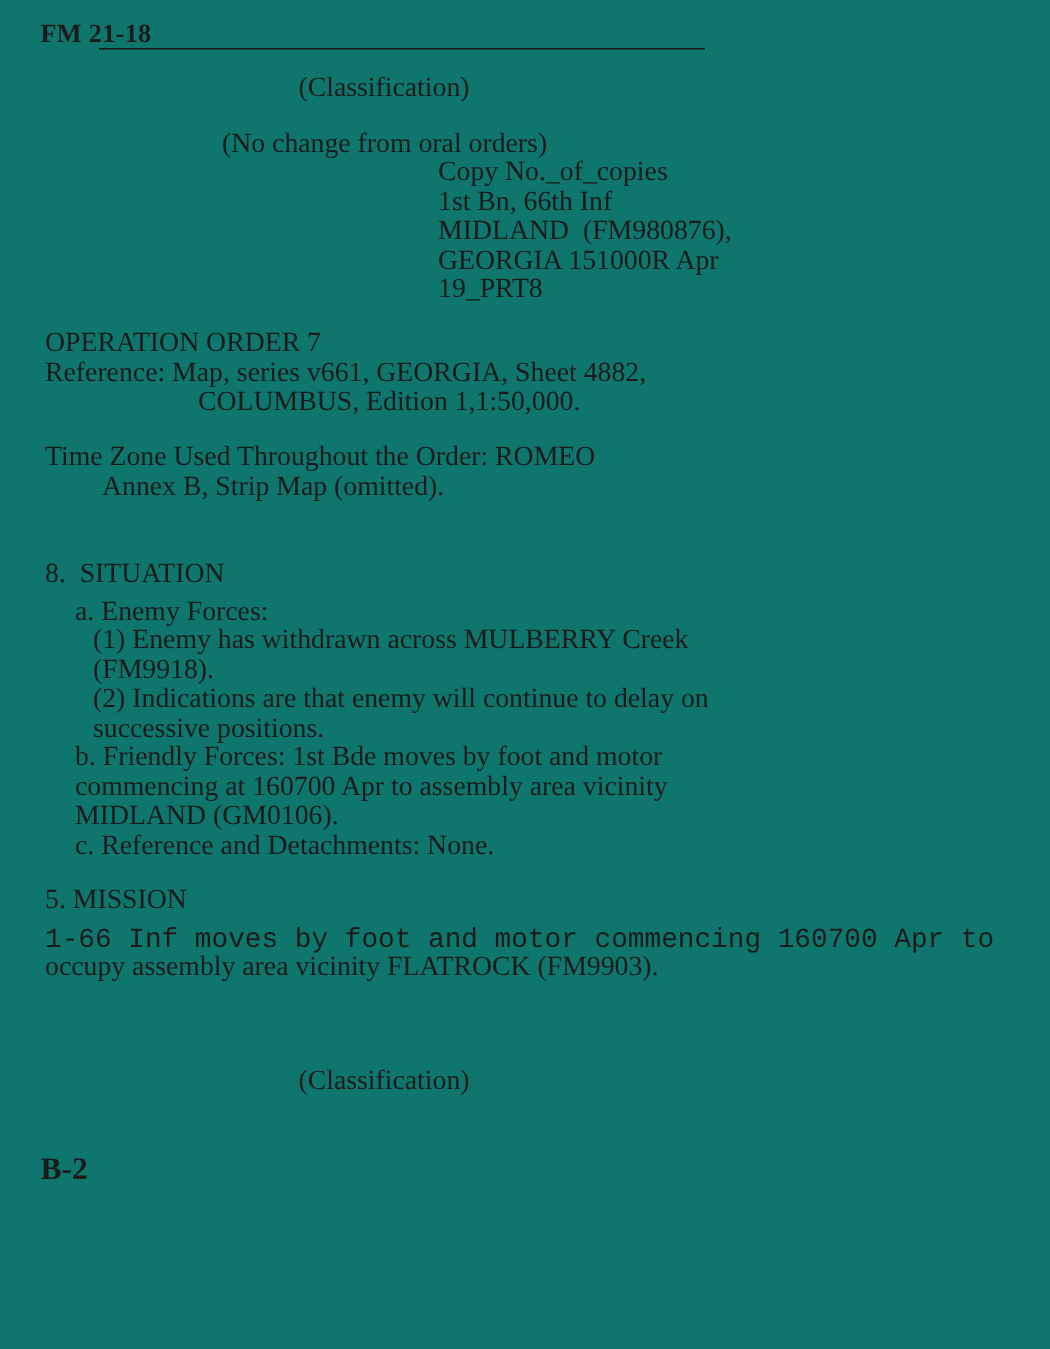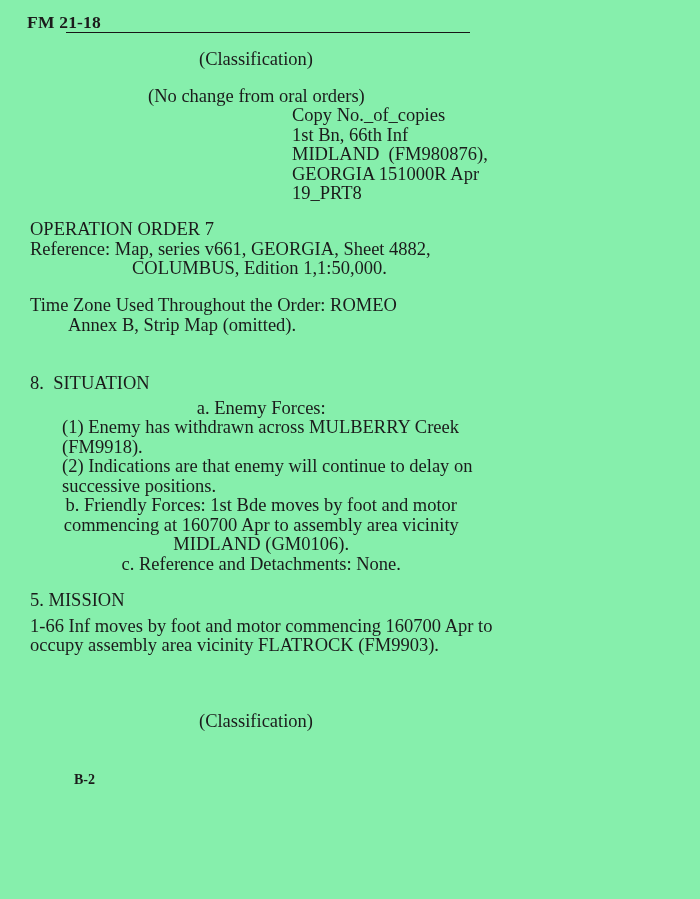--- a/index.html
+++ b/index.html
@@ -4,21 +4,21 @@
 <style>
   html, body {
     margin: 0;
     padding: 0;
     background: #e8e8e8;
   }
   .page {
     position: relative;
     width: 700px;
     height: 899px;
-    background: #86efac;
+    background: #0f766e;
     font-family: "Liberation Serif", "DejaVu Serif", serif;
     font-size: 18.5px;
     line-height: 19.5px;
     color: #1b1b1b;
     overflow: hidden;
   }
   .line { white-space: pre-wrap; }
   .abs { position: absolute; }
 
   .doc-code {
@@ -47,37 +47,36 @@
     left: 30px; top: 220px;
   }
   .ref-indent { margin-left: 102px; }
   .tz-block {
     left: 30px; top: 296px;
   }
   .annex-indent { margin-left: 38px; }
   .sec1 {
     left: 30px; top: 374px;
   }
-  .ind-a { margin-left: 20px; text-align: center; }
+  .ind-a { margin-left: 20px; }
   .ind-1 { margin-left: 32px; }
   .mt-sub { margin-top: 5px; }
   .sec2 {
     left: 30px; top: 591px;
   }
-  .mt-body { margin-top: 6px; }
+  .mt-body { margin-top: 6px; font-family: Liberation Mono, monospace; }
   .cls-bottom {
     left: 0; top: 712px;
     width: 512px;
     text-align: center;
   }
   .page-num {
     left: 27px; top: 770px;
     font-weight: bold;
-    font-size: 14px;
-    margin-left: 47px;
+    font-size: 21px;
   }
 </style>
 </head>
 <body>
 
 <div class="page">
 
   <div class="abs doc-code line">FM 21-18</div>
 
   <div class="abs header-rule"></div>

